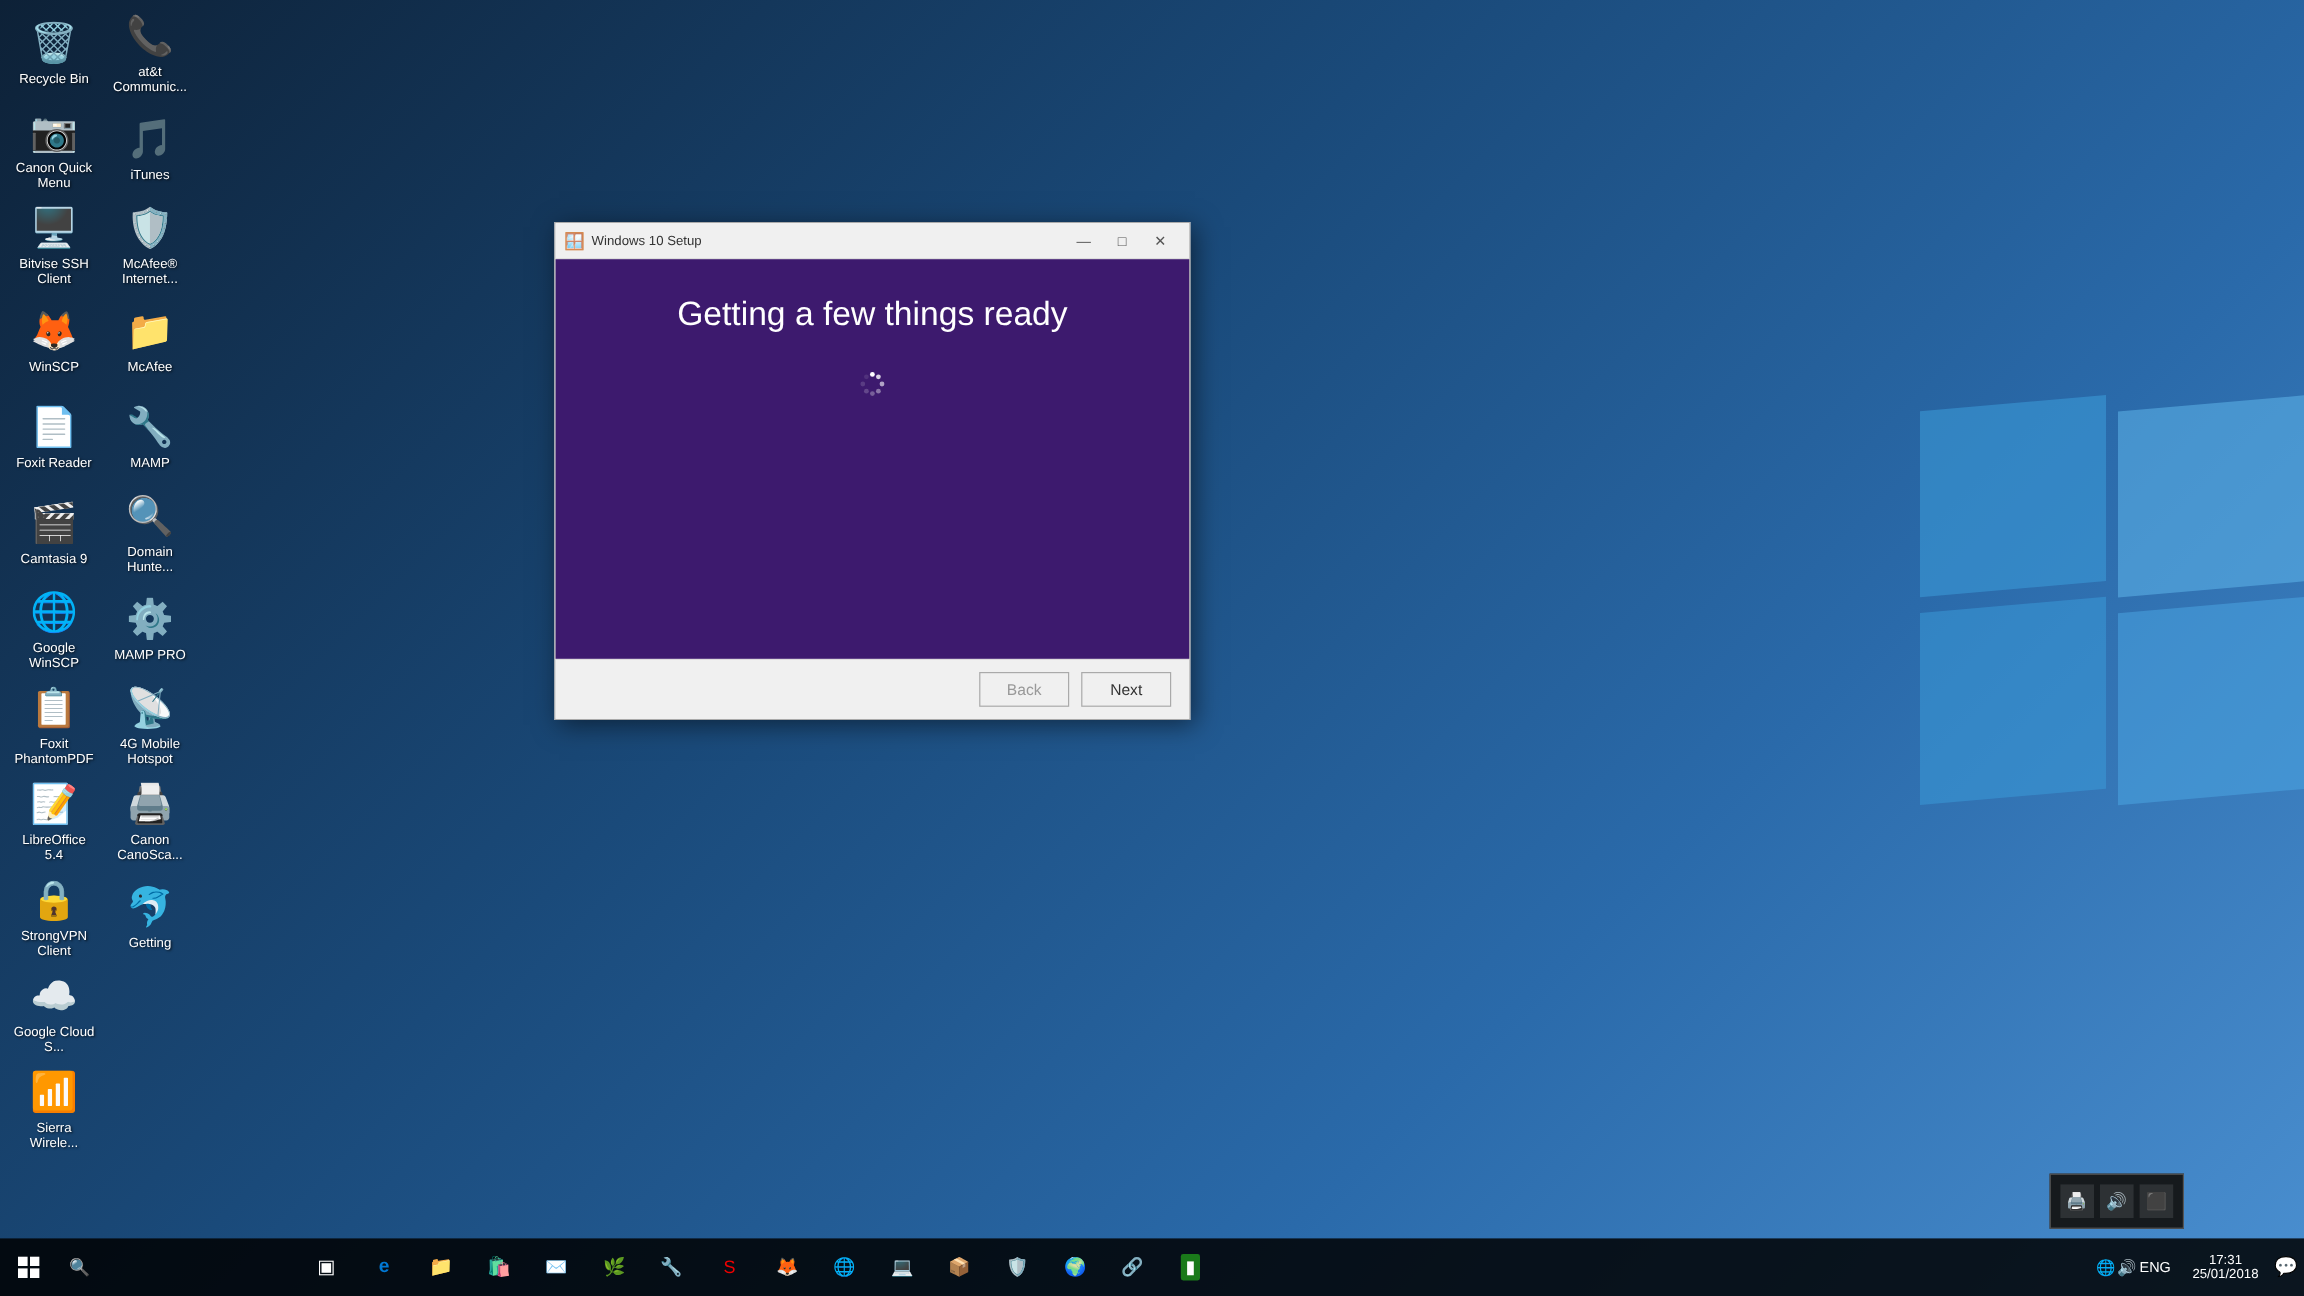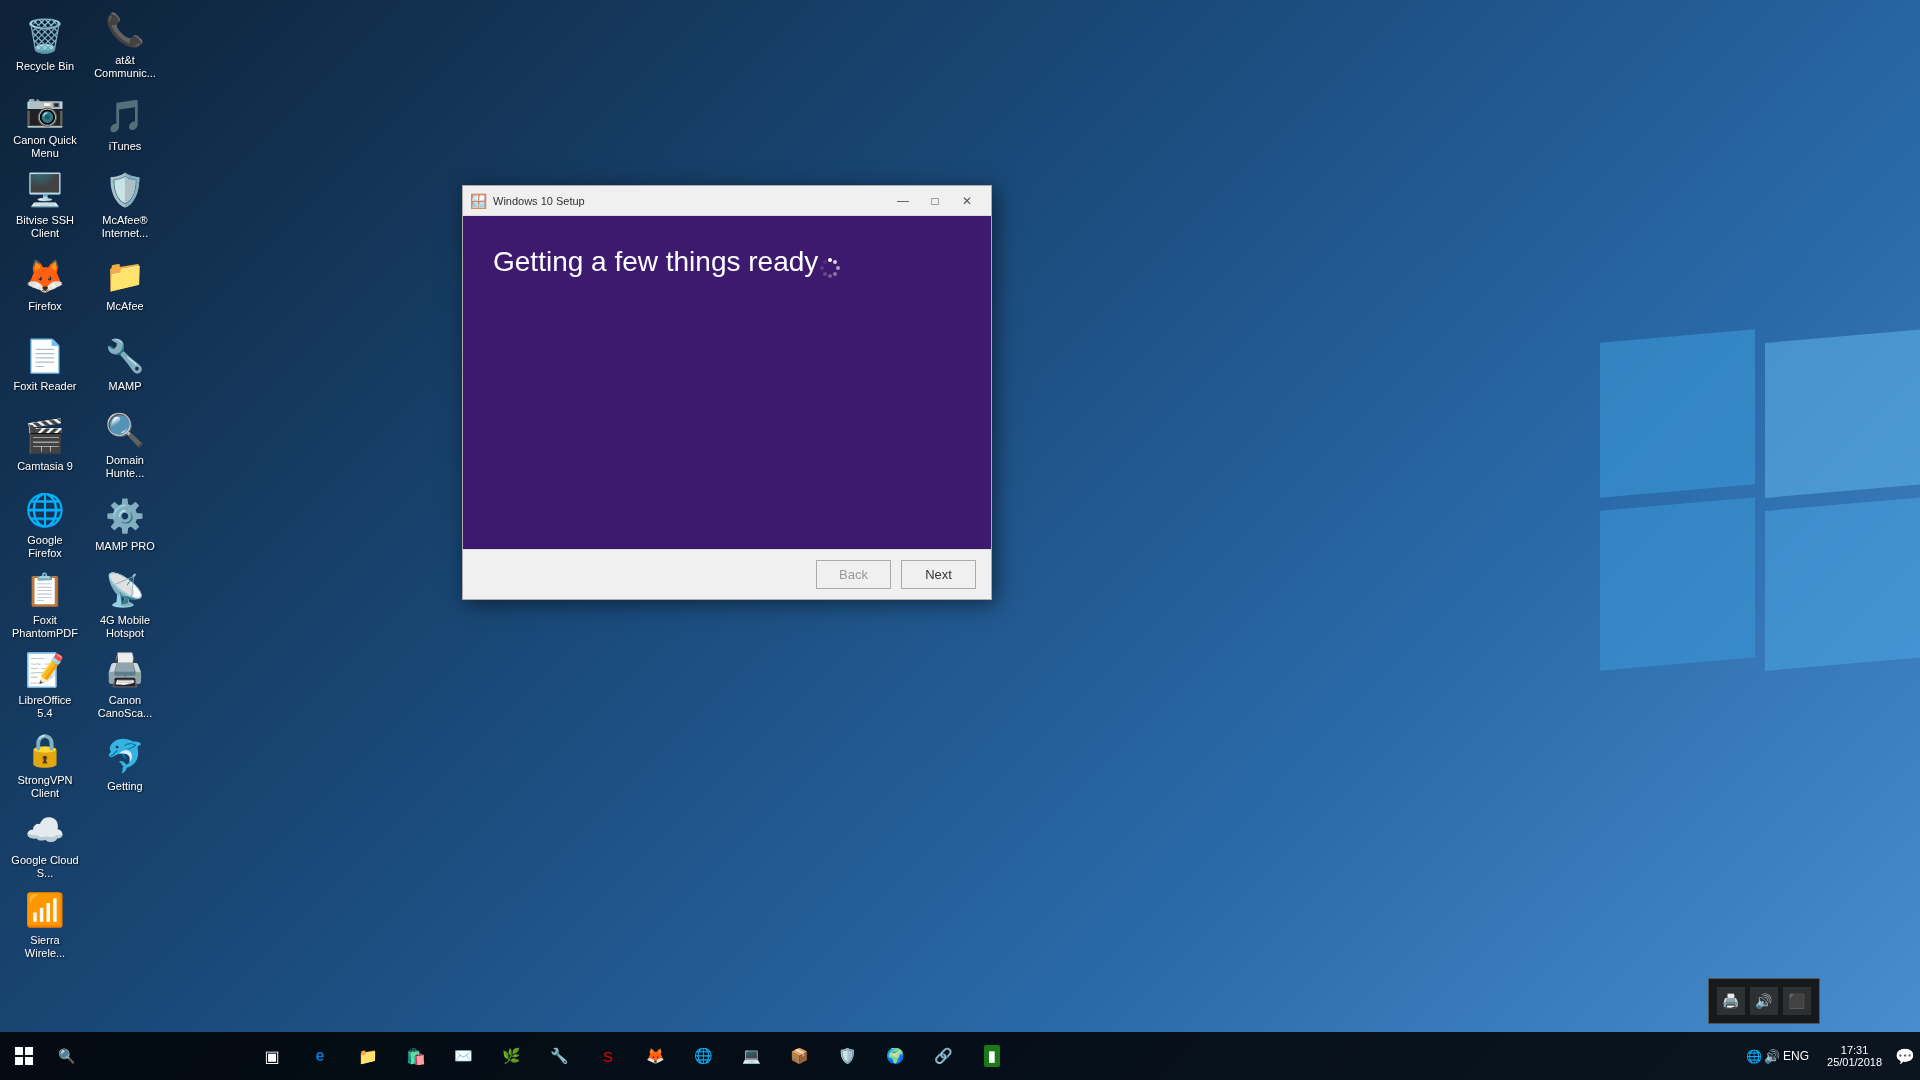--- a/index.html
+++ b/index.html
@@ -200,22 +200,23 @@
       cursor: pointer;
       font-size: 12px;
       color: #555;
     }
 
     .window-content {
       flex: 1;
       background: #3d1a6e;
       padding: 30px 30px 20px 30px;
       display: flex;
-      flex-direction: row;
+      flex-direction: column;
       position: relative;
+      align-items: center;
     }
 
     .setup-title {
       font-size: 28px;
       color: white;
       font-weight: 300;
       margin-bottom: 20px;
     }
 
     .loading-spinner {
@@ -324,33 +325,33 @@
       <div class="desktop-icon">
       <div class="icon-img">📷</div>
       <div class="icon-label">Canon Quick Menu</div>
     </div>
       <div class="desktop-icon">
       <div class="icon-img">🖥️</div>
       <div class="icon-label">Bitvise SSH Client</div>
     </div>
       <div class="desktop-icon">
       <div class="icon-img">🦊</div>
-      <div class="icon-label">Firefox</div>
+      <div class="icon-label">WinSCP</div>
     </div>
       <div class="desktop-icon">
       <div class="icon-img">📄</div>
       <div class="icon-label">Foxit Reader</div>
     </div>
       <div class="desktop-icon">
       <div class="icon-img">🎬</div>
       <div class="icon-label">Camtasia 9</div>
     </div>
       <div class="desktop-icon">
       <div class="icon-img">🌐</div>
-      <div class="icon-label">Google Firefox</div>
+      <div class="icon-label">Google WinSCP</div>
     </div>
       <div class="desktop-icon">
       <div class="icon-img">📋</div>
       <div class="icon-label">Foxit PhantomPDF</div>
     </div>
       <div class="desktop-icon">
       <div class="icon-img">📝</div>
       <div class="icon-label">LibreOffice 5.4</div>
     </div>
       <div class="desktop-icon">

